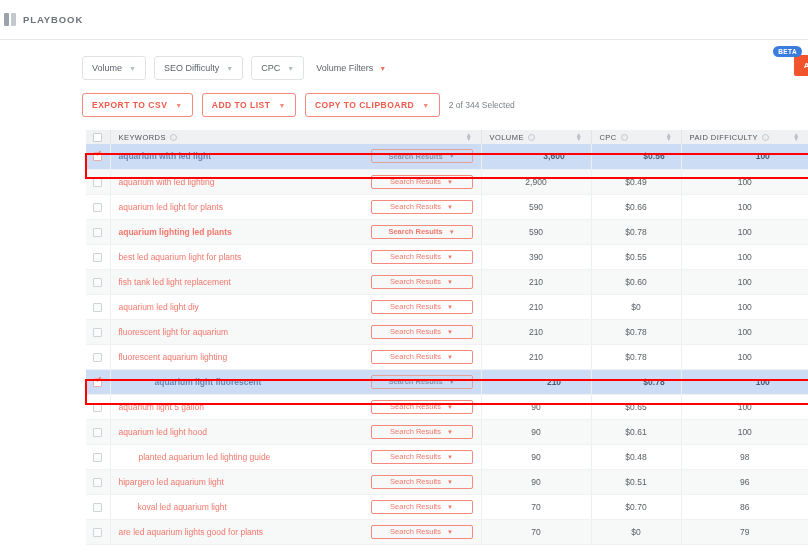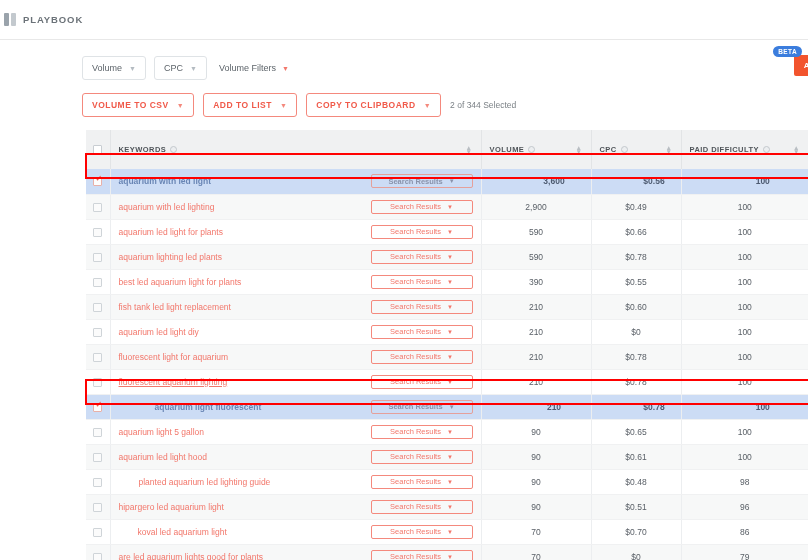--- a/index.html
+++ b/index.html
@@ -85,23 +85,23 @@
   }
   .act-chev { font-size: 7px; color: #f4897d; }
   .sel-count { font-size: 8.5px; color: #7b8186; white-space: nowrap; }
 
   
   .table-wrap { margin: 13px 0 0 86px; width: 722px; }
   table { border-collapse: collapse; width: 100%; table-layout: fixed; }
 
   th {
     background: #f0f1f2;
-    font-size: 7.5px; font-weight: 700; letter-spacing: 0.45px;
+    font-size: 7.5px; font-weight: 400; letter-spacing: 0.45px;
     color: #4f5459; text-align: left;
-    padding: 0 8px; height: 39px;
+    padding: 0 8px; height: 14px;
     border-right: 1px solid #e2e4e6;
     vertical-align: middle;
   }
   th:last-child { border-right: none; }
   th.c-check { width: 24px; padding: 0; text-align: center; }
   th.c-kw  { width: 371px; }
   th.c-vol { width: 110px; }
   th.c-cpc { width: 90px; }
   th.c-pd  { width: 127px; }
 
@@ -181,32 +181,36 @@
 </div>
 
 <div class="content">
 
   <div class="filter-row">
     <div class="filter-chip">
       <span>Volume</span>
       <span class="chev">▼</span>
     </div>
     <div class="filter-chip">
+      <span>SEO Difficulty</span>
+      <span class="chev">▼</span>
+    </div>
+    <div class="filter-chip">
       <span>CPC</span>
       <span class="chev">▼</span>
     </div>
     <div class="filter-plain">
       <span>Volume Filters</span>
       <span class="chev-red">▼</span>
     </div>
   </div>
 
   <div class="action-row">
     <div class="act-btn">
-      <span>VOLUME TO CSV</span>
+      <span>EXPORT TO CSV</span>
       <span class="act-chev">▼</span>
     </div>
     <div class="act-btn">
       <span>ADD TO LIST</span>
       <span class="act-chev">▼</span>
     </div>
     <div class="act-btn">
       <span>COPY TO CLIPBOARD</span>
       <span class="act-chev">▼</span>
     </div>
@@ -296,21 +300,21 @@
             <td style="position: relative;">aquarium led light for plants<div style="position: absolute; right: 8px; top: 50%; transform: translateY(-50%);"><span class="sr-btn">
                   <span>Search Results</span>
                   <span class="sr-chev">▼</span>
                 </span></div></td>
             <td class="num">590</td>
             <td class="num">$0.66</td>
             <td class="num">100</td>
           </tr>
           <tr class="even">
             <td class="c-check"><span class="cb"></span></td>
-            <td style="position: relative;">aquarium lighting led plants<div style="position: absolute; right: 8px; top: 50%; transform: translateY(-50%);"><span class="sr-btn">
+            <td style="position: relative; font-weight: bold;">aquarium lighting led plants<div style="position: absolute; right: 8px; top: 50%; transform: translateY(-50%);"><span class="sr-btn">
                   <span>Search Results</span>
                   <span class="sr-chev">▼</span>
                 </span></div></td>
             <td class="num">590</td>
             <td class="num">$0.78</td>
             <td class="num">100</td>
           </tr>
           <tr class="odd">
             <td class="c-check"><span class="cb"></span></td>
             <td style="position: relative;">best led aquarium light for plants<div style="position: absolute; right: 8px; top: 50%; transform: translateY(-50%);"><span class="sr-btn">
@@ -346,21 +350,21 @@
             <td style="position: relative;">fluorescent light for aquarium<div style="position: absolute; right: 8px; top: 50%; transform: translateY(-50%);"><span class="sr-btn">
                   <span>Search Results</span>
                   <span class="sr-chev">▼</span>
                 </span></div></td>
             <td class="num">210</td>
             <td class="num">$0.78</td>
             <td class="num">100</td>
           </tr>
           <tr class="odd">
             <td class="c-check"><span class="cb"></span></td>
-            <td style="position: relative; text-decoration: underline;">fluorescent aquarium lighting<div style="position: absolute; right: 8px; top: 50%; transform: translateY(-50%);"><span class="sr-btn">
+            <td style="position: relative;">fluorescent aquarium lighting<div style="position: absolute; right: 8px; top: 50%; transform: translateY(-50%);"><span class="sr-btn">
                   <span>Search Results</span>
                   <span class="sr-chev">▼</span>
                 </span></div></td>
             <td class="num">210</td>
             <td class="num">$0.78</td>
             <td class="num">100</td>
           </tr>
           <tr class="sel">
             <td class="c-check"><span class="cb checked"></span></td>
             <td style="position: relative; padding-left: 44px;">aquarium light fluorescent<div style="position: absolute; right: 8px; top: 50%; transform: translateY(-50%);"><span class="sr-btn">

